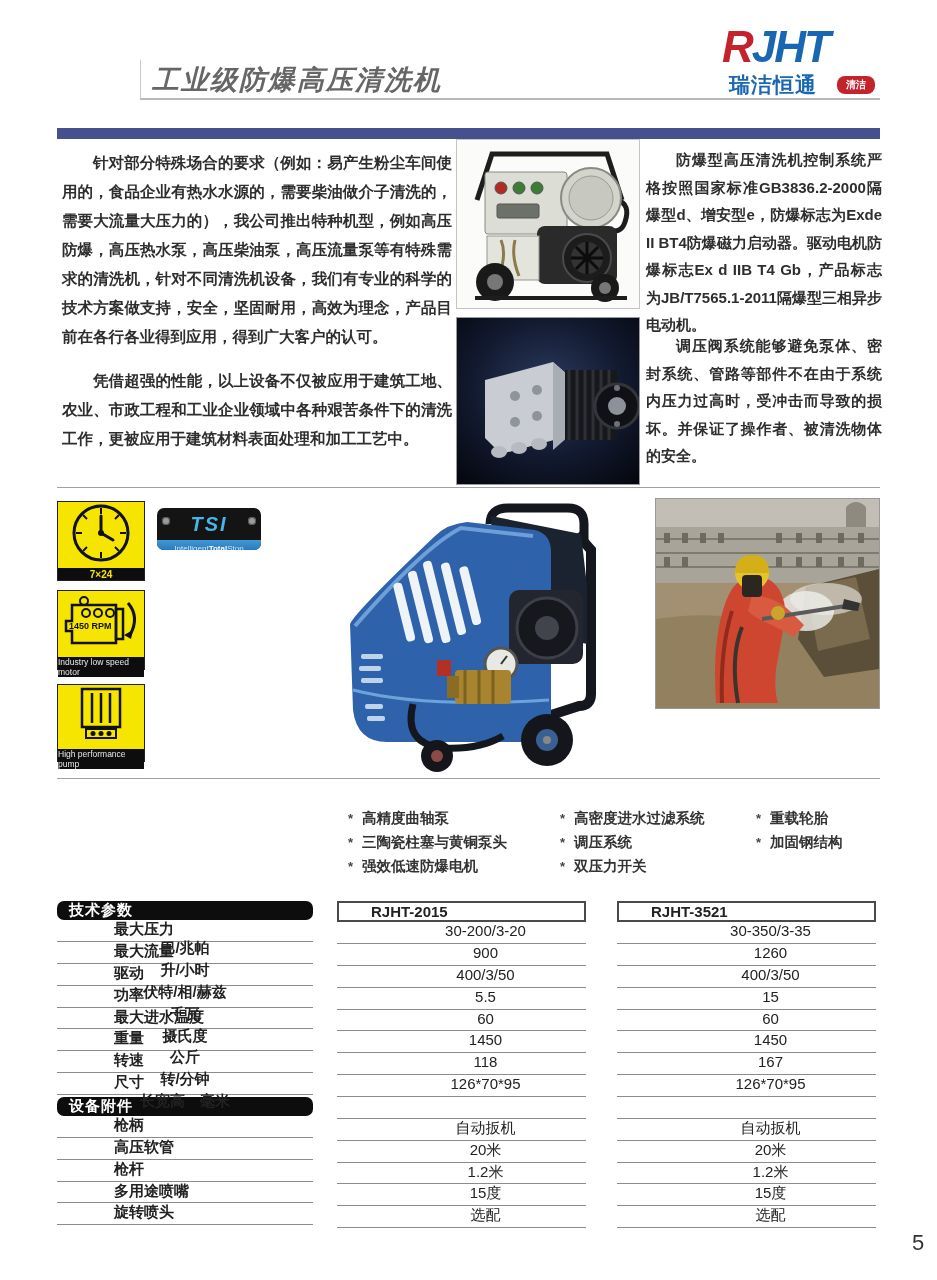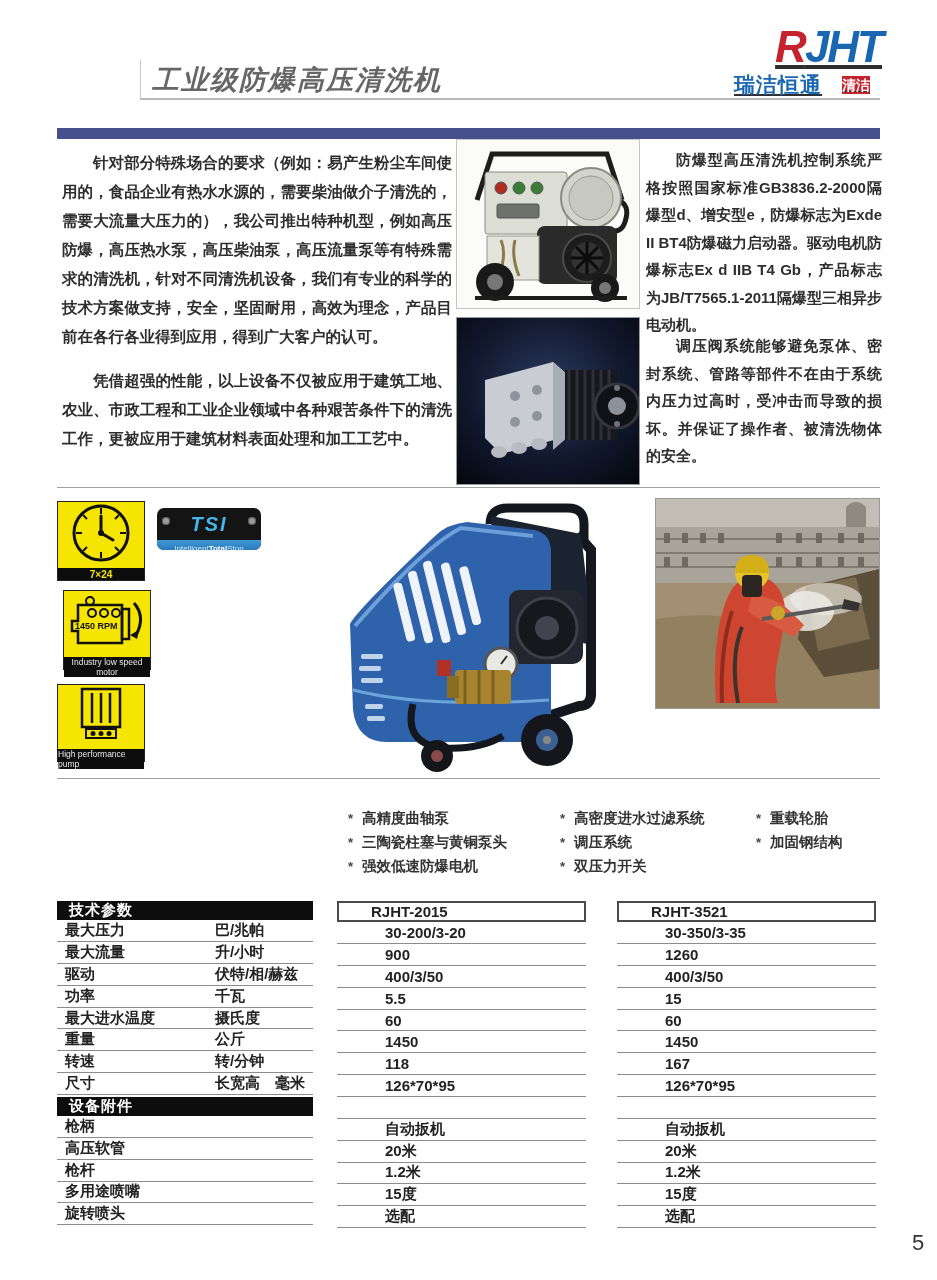--- a/index.html
+++ b/index.html
@@ -5,27 +5,27 @@
   html,body{margin:0;padding:0;background:#ffffff;}
   *{box-sizing:border-box;}
   body{font-family:"Liberation Sans","DejaVu Sans",sans-serif;color:#2e2e2e;}
   #page{position:relative;width:937px;height:1280px;background:#ffffff;overflow:hidden;}
 
   
   .title-box{position:absolute;left:140px;top:60px;width:740px;height:40px;
     border-left:1px solid #c9c9c9;border-bottom:2px solid #b8b8b8;}
   .page-title{position:absolute;left:152px;top:62px;font-size:27px;font-weight:700;
     color:#666;font-style:oblique;letter-spacing:2px;}
-  .logo{position:absolute;left:722px;top:24px;width:160px;text-align:right;text-decoration:underline;}
+  .logo{position:absolute;left:722px;top:24px;width:160px;text-align:left;}
   .logo-word{font-size:44px;font-weight:900;font-style:italic;letter-spacing:-2px;line-height:46px;}
   .logo-r{color:#c4232e;}
   .logo-jht{color:#1a67b1;}
   .logo-sub{margin-top:1px;display:flex;align-items:center;justify-content:center;gap:20px;}
   .logo-cn{font-size:21px;font-weight:700;color:#1a67b1;letter-spacing:1px;}
-  .logo-badge{background:#c4232e;color:#fff;font-size:14px;font-weight:700;padding:2px 0;line-height:14px;}
+  .logo-badge{background:#c4232e;color:#fff;font-size:10px;font-weight:700;padding:2px 9px;line-height:14px;border-radius:8px;}
   .navy-bar{position:absolute;left:57px;top:128px;width:823px;height:11px;background:#46508c;}
 
   
   .para{position:absolute;font-size:15.5px;line-height:29px;color:#2e2e2e;
     text-indent:2em;font-weight:600;text-align:justify;}
   .para-r{line-height:27.5px;font-size:15px;}
 
   .photo{position:absolute;border:1px solid #c5c5c5;background:#fbfbf9;overflow:hidden;}
   .sep{position:absolute;left:57px;width:823px;height:1px;background:#a0a0a0;}
 
@@ -50,26 +50,26 @@
   .tsi-band b{color:#ffffff;}
 
   
   .feat{position:absolute;font-size:14.5px;color:#333;font-weight:600;height:24.5px;
     display:flex;align-items:center;}
   .fmark{margin-right:9px;font-size:13px;color:#444;}
 
   
   .tbl{position:absolute;top:901px;font-size:15px;color:#222;}
   .blackbar{height:19px;background:#0d0d0d;color:#fff;font-weight:700;
-    display:flex;align-items:center;padding-left:12px;letter-spacing:1px;}
-  .trow{height:21.9px;border-bottom:1px solid #8c8c8c;display:flex;align-items:center;}
+    display:flex;align-items:center;padding-left:12px;letter-spacing:1px;border-radius:7px;}
+  .trow{height:21.9px;border-bottom:1px solid #8c8c8c;display:flex;align-items:center;flex-direction:column;}
   .trow.acc{height:21.8px;}
   .spec-label{margin-left:8px;width:150px;font-weight:700;}
   .spec-unit{font-weight:700;}
-  .val{margin-left:48px;font-weight:bold;}
+  .val{margin-left:48px;}
   .model-head{height:21px;border:2px solid #4a4a4a;display:flex;align-items:center;
     padding-left:32px;font-weight:700;background:#fff;}
   .gap-row{height:21.8px;border-bottom:1px solid #8c8c8c;}
 
   .page-num{position:absolute;left:902px;top:1230px;width:32px;text-align:center;
     font-size:22px;color:#333;}
 </style>
 </head>
 <body>
 
@@ -168,21 +168,21 @@
       <span class="tsi-word">TSI</span>
       <span class="tsi-screw" style="right:5px;"></span>
     </div>
     <div class="tsi-band">
         <span>Intelligent</span>
         <b>Total</b>
         <span>Stop</span>
       </div>
   </div>
 
-  <div class="tile" style="left:63px;top:590px;height:80px;text-align:center;">
+  <div class="tile" style="left:57px;top:590px;height:80px;">
     <div class="tile-art">
       <svg width="86" height="62" viewBox="0 0 86 62">
         <path d="M14 14 L58 14 L58 52 L14 52 L14 40 L8 40 L8 30 L14 30 Z" fill="none" stroke="#111" stroke-width="2.5"></path>
         <circle cx="26" cy="10" r="4" fill="none" stroke="#111" stroke-width="2"></circle>
         <circle cx="28" cy="22" r="4" fill="none" stroke="#111" stroke-width="2"></circle>
         <circle cx="40" cy="22" r="4" fill="none" stroke="#111" stroke-width="2"></circle>
         <circle cx="52" cy="22" r="4" fill="none" stroke="#111" stroke-width="2"></circle>
         <rect x="58" y="18" width="7" height="30" fill="none" stroke="#111" stroke-width="2.5"></rect>
         <path d="M70 12 q12 14 2 32" fill="none" stroke="#111" stroke-width="3"></path>
         <path d="M66 44 l7 4 l2 -9" fill="#111"></path>

